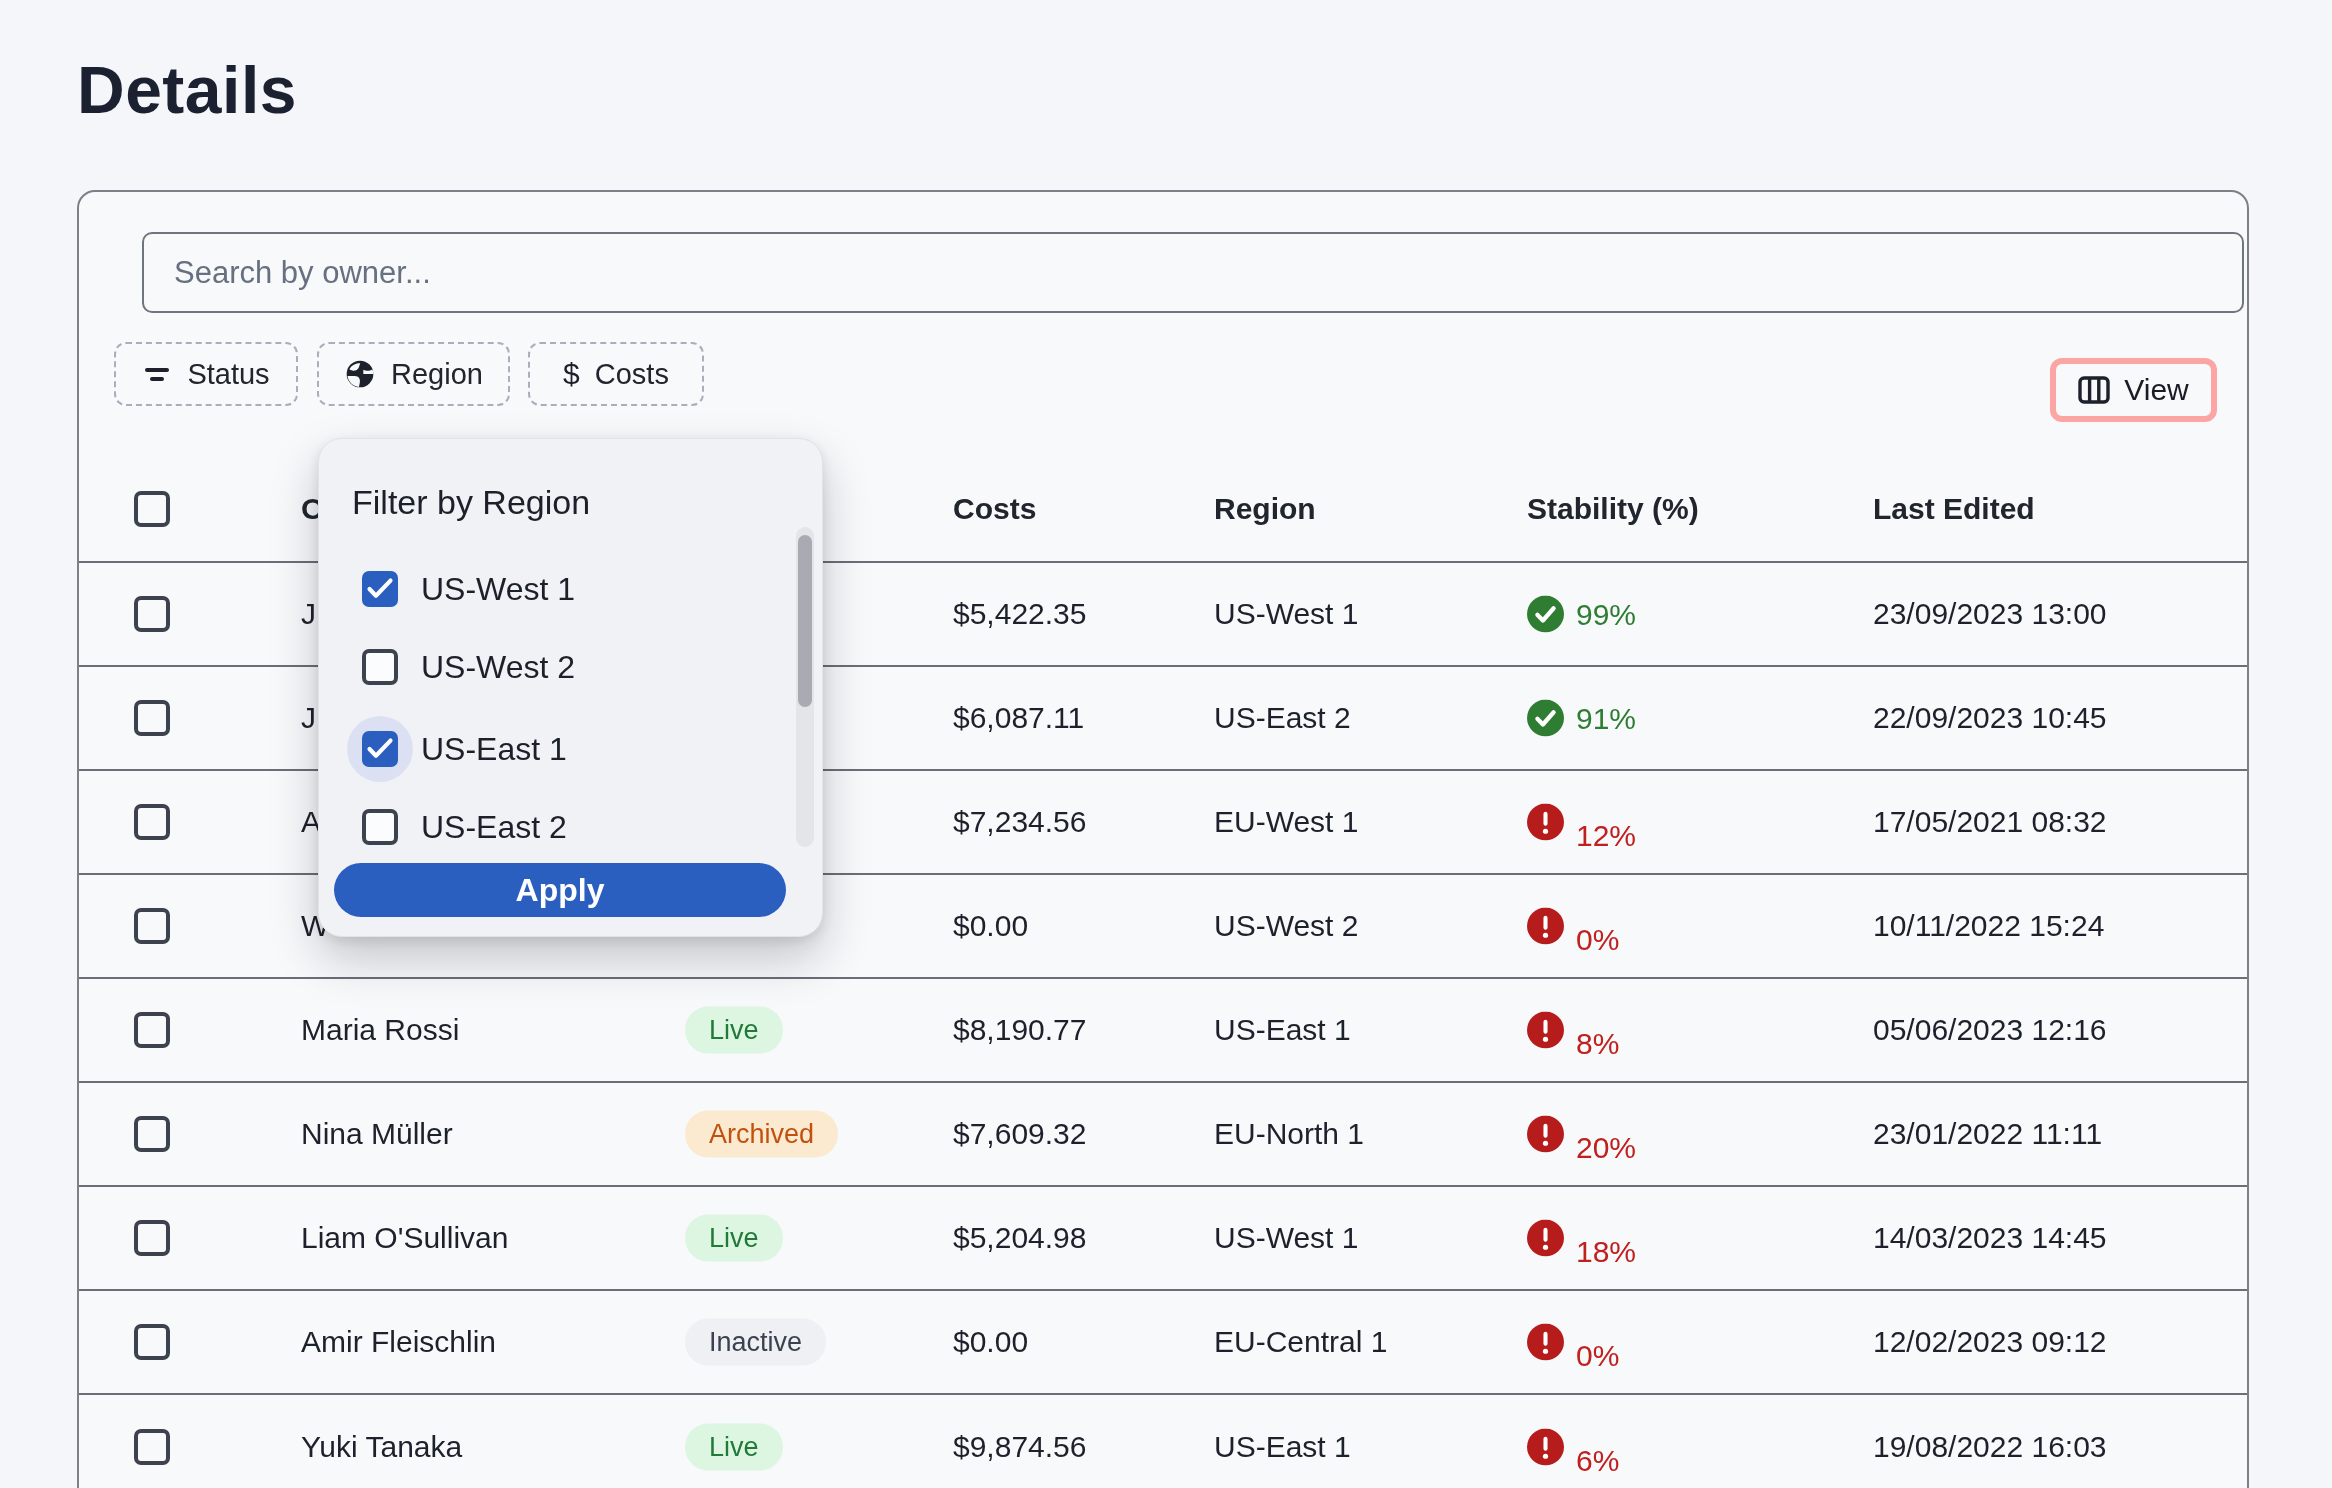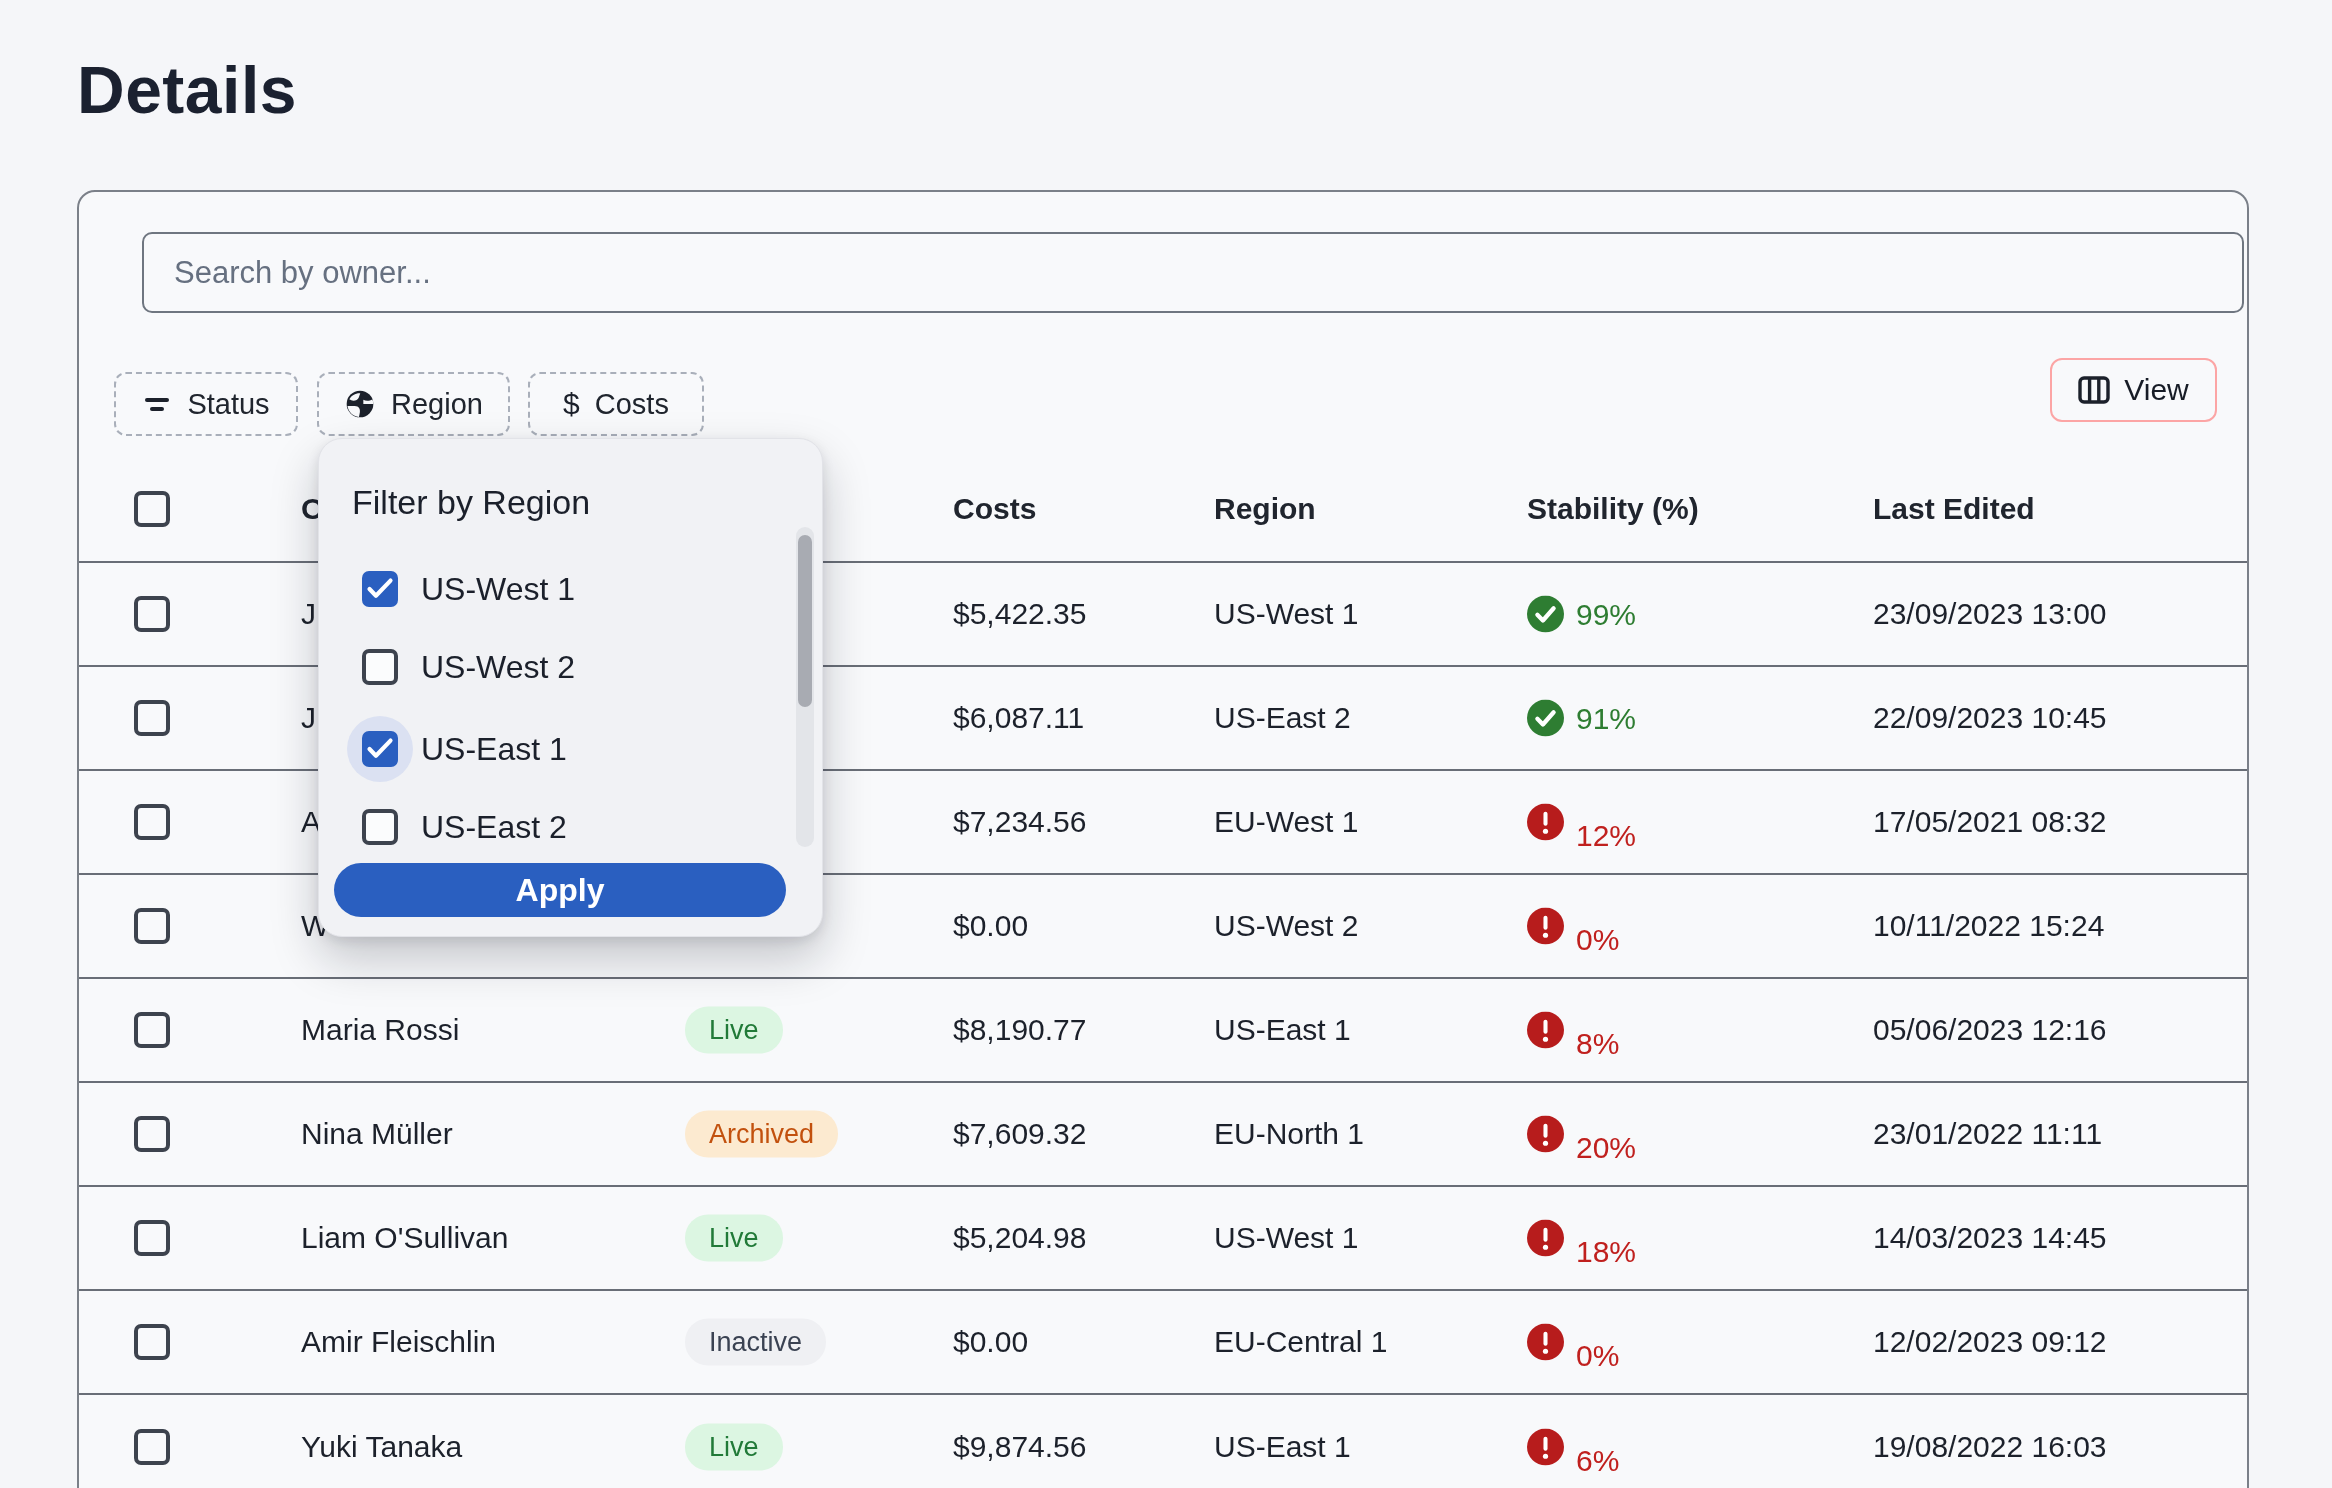--- a/index.html
+++ b/index.html
@@ -33,35 +33,35 @@
     border:2px solid #6f7680; border-radius:10px;
     background:#f8f9fb;
     font-family:"Liberation Sans", sans-serif;
     font-size:31px; color:#1c212b;
     padding:0 30px; outline:none;margin-left:28px;
   }
   .search-input::placeholder { color:#667080; opacity:1; }
 
   
   .filter-btn {
-    position:absolute; top:180px; height:64px;
+    position:absolute; top:150px; height:64px;
     display:flex; align-items:center; justify-content:center; gap:15px;
     border:2px dashed #a9afba; border-radius:12px;
     background:transparent;
     font-family:"Liberation Sans", sans-serif;
     font-size:29px; font-weight:500; color:#20252e;
     cursor:pointer;
   }
   .btn-status { left:35px;  width:184px; }
   .btn-region { left:238px; width:193px; }
   .btn-costs  { left:449px; width:176px; }
   .view-btn {
     position:absolute; top:166px; left:1971px; width:167px; height:64px;
     display:flex; align-items:center; justify-content:center; gap:14px;
-    border:2px solid #fca5a5; border-radius:12px;
+    border:6px solid #fca5a5; border-radius:12px;
     background:transparent;
     font-family:"Liberation Sans", sans-serif;
     font-size:30px; font-weight:500; color:#171c26;
     cursor:pointer;
   }
   .icn { display:inline-flex; align-items:center; justify-content:center; }
   .dollar-glyph { font-size:30px; font-weight:500; color:#1c212b; }
 
   
   .table { position:absolute; left:0; top:264px; right:0; }

